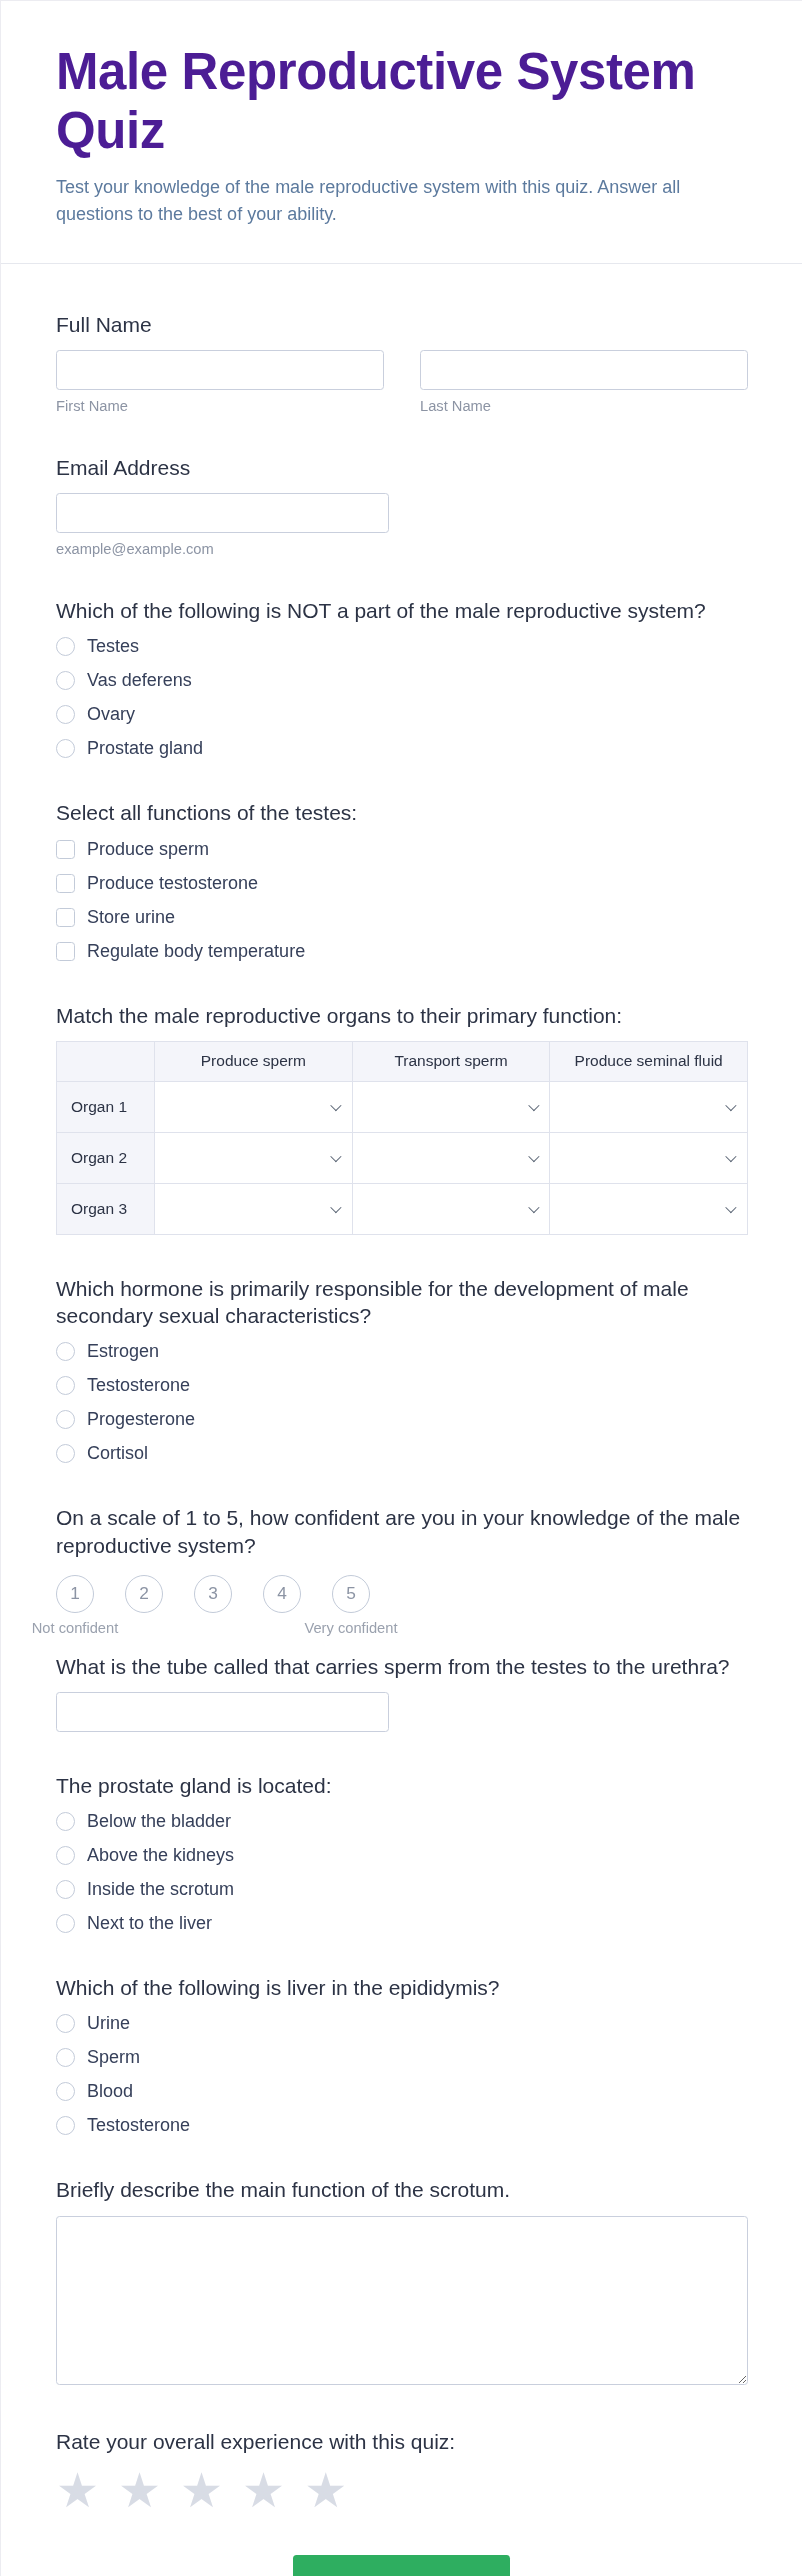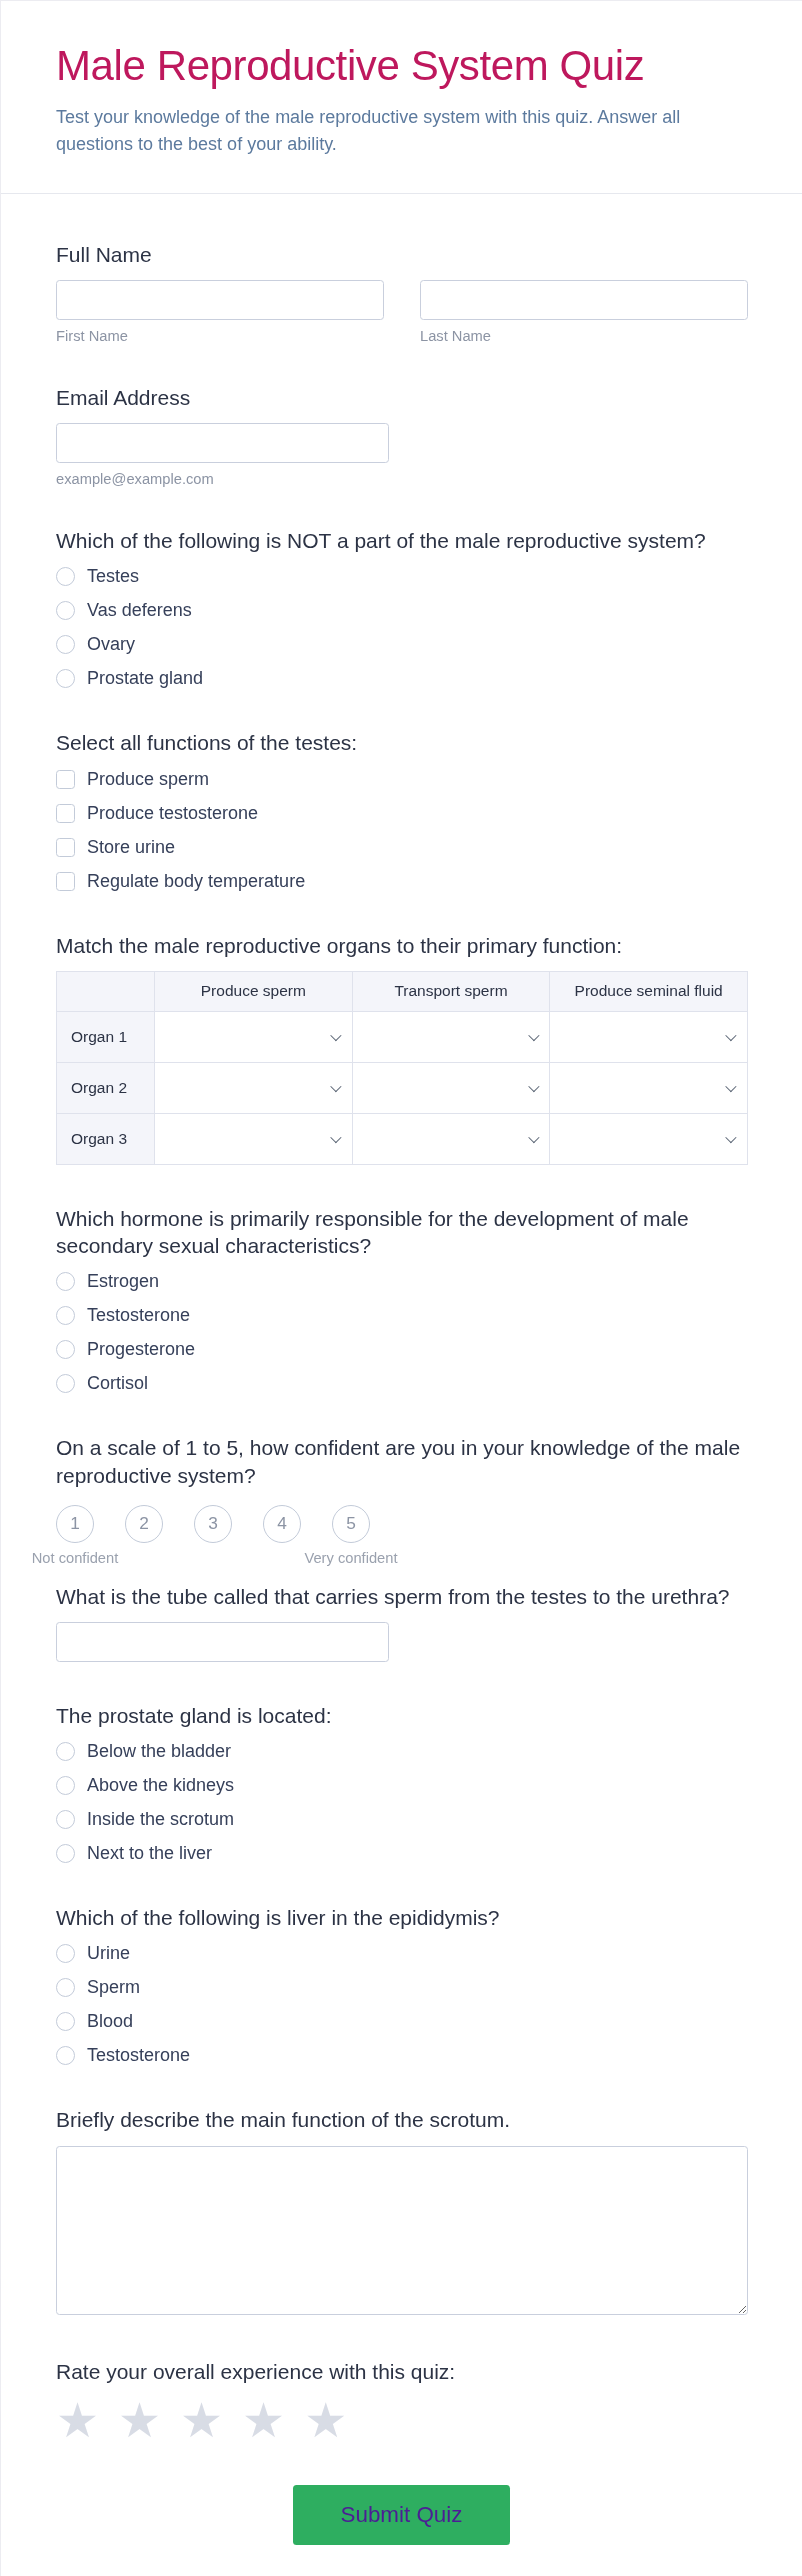--- a/index.html
+++ b/index.html
@@ -1,21 +1,21 @@
 <!DOCTYPE html>
 <html style="font-size:14px"><head>
 <meta charset="utf-8">
 <style>
   * { box-sizing: border-box; }
   html, body { margin: 0; padding: 0; background: #fafafa; }
   body { font-family: "Liberation Sans", sans-serif; color: #2c3345; }
   .form-card { width: 803px; margin: 0 auto; background: #fff; border: 0.9px solid #ececf1; min-height: 2576px; }
 
   .form-header { padding: 41px 55px 35px; border-bottom: 0.9px solid #e6e8ee; }
-  .form-title { font-size: 42px; font-weight: normal; margin: 0 0 14px; color: #be185d; letter-spacing: -0.4px; }
+  .form-title { font-size: 51px; font-weight: bold; margin: 0 0 14px; color: #4c1d95; letter-spacing: -0.4px; }
   .form-subtitle { font-size: 18px; line-height: 1.5; color: #5c7a9e; max-width: 673px; margin: 0; }
 
   .form-body { padding: 47px 55px 52px; }
   .q { margin-bottom: 40px; }
   .q-label { font-size: 21px; font-weight: 500; color: #2c3345; margin: 0 0 12px; line-height: 1.3; max-width: 692px; }
 
   .name-row { display: flex; gap: 36px; width: 692px; }
   .name-col { flex: 1; }
   .text-input {
     width: 100%; height: 40px; border: 0.9px solid #c9cfdd; border-radius: 3.5px;

